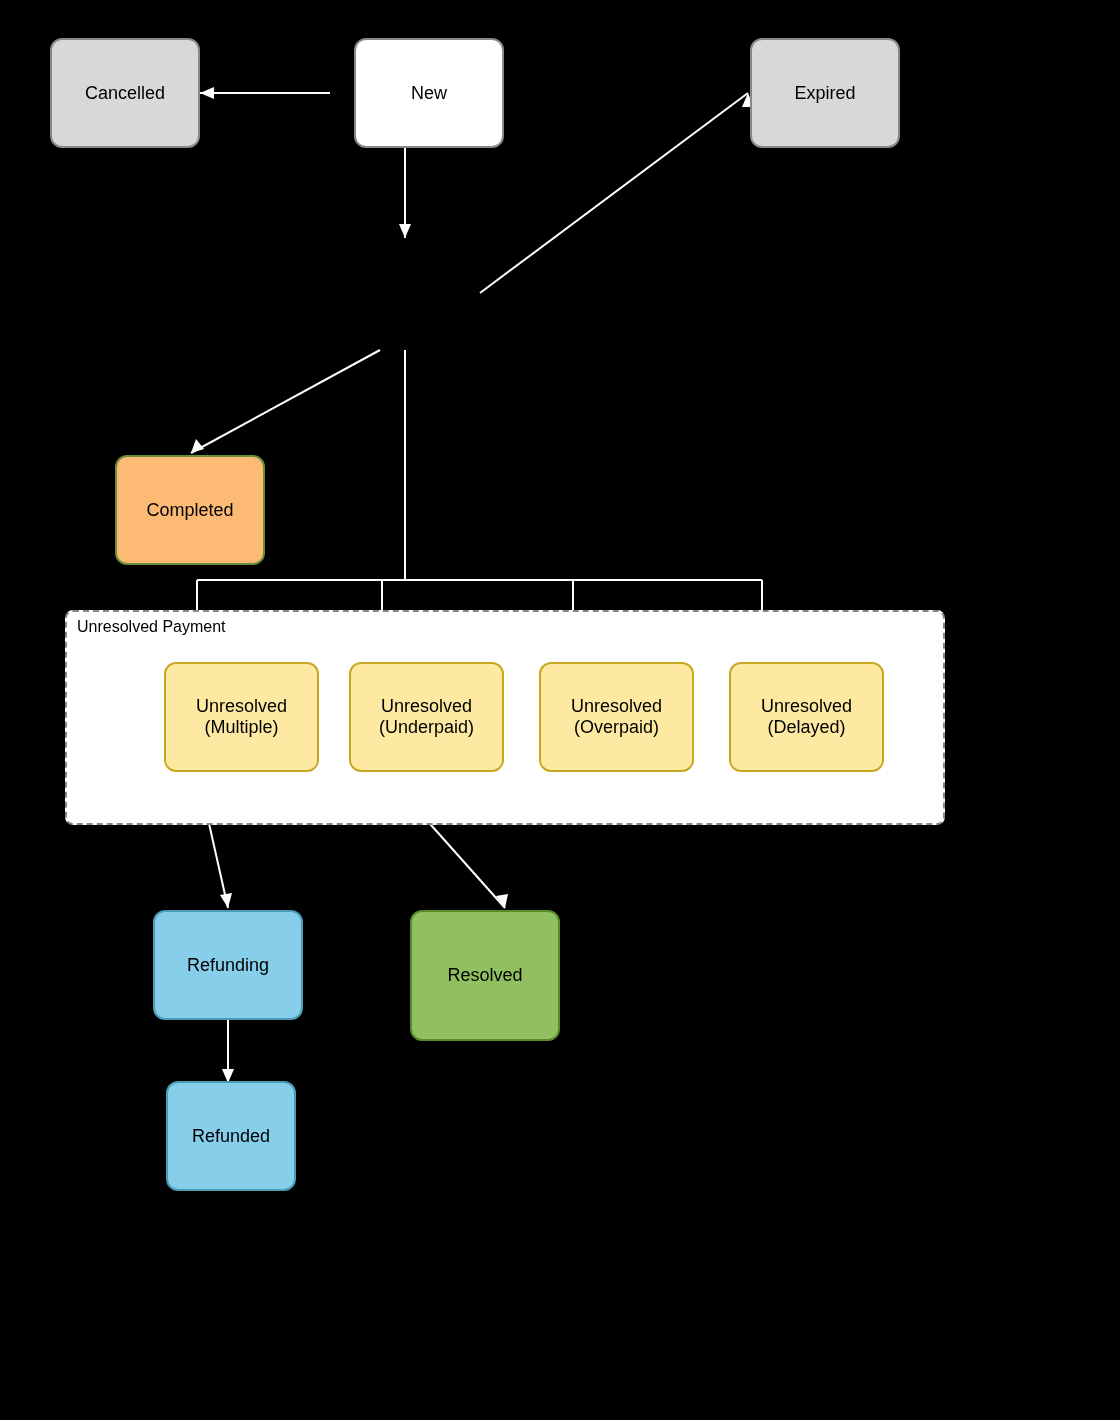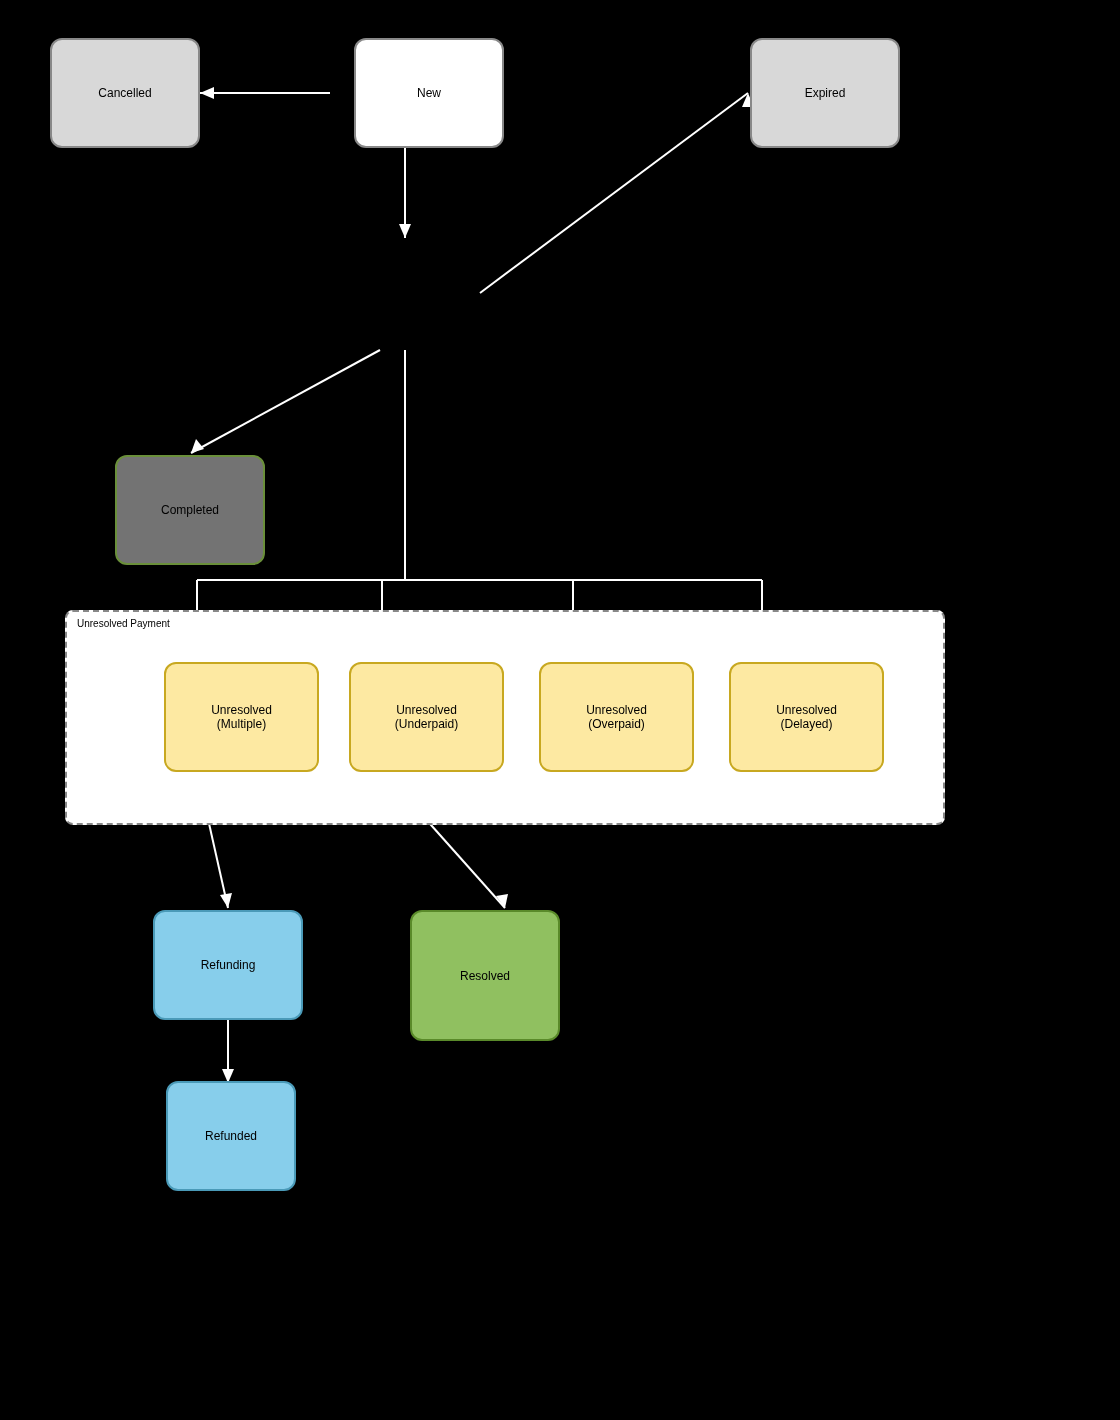--- a/index.html
+++ b/index.html
@@ -15,35 +15,35 @@
       position: relative;
       width: 1120px;
       height: 1420px;
     }
     .node {
       position: absolute;
       display: flex;
       align-items: center;
       justify-content: center;
       text-align: center;
-      font-size: 12px;
+      font-size: 18px;
       font-weight: 400;
       border-radius: 12px;
       border: 2px solid #555;
     }
     .node-grey {
       background: #d8d8d8;
       border-color: #888;
     }
     .node-white {
       background: #fff;
       border-color: #888;
     }
     .node-green {
-      background: #737373;
+      background: #fdba74;
       border-color: #6a8f3a;
     }
     .node-yellow {
       background: #fde9a2;
       border-color: #c8a820;
       margin-left: 42px;
     }
     .node-blue {
       background: #87ceeb;
       border-color: #4a9ab8;
@@ -55,21 +55,21 @@
 
     
     .group-box {
       position: absolute;
       border: 2px dashed #888;
       background: #fff;
       border-radius: 8px;
     }
     .group-label {
       position: absolute;
-      font-size: 10px;
+      font-size: 16px;
       color: #000;
       background: #fff;
       padding: 2px 4px;
     }
 
     
     .arrows-svg {
       position: absolute;
       top: 0;
       left: 0;

